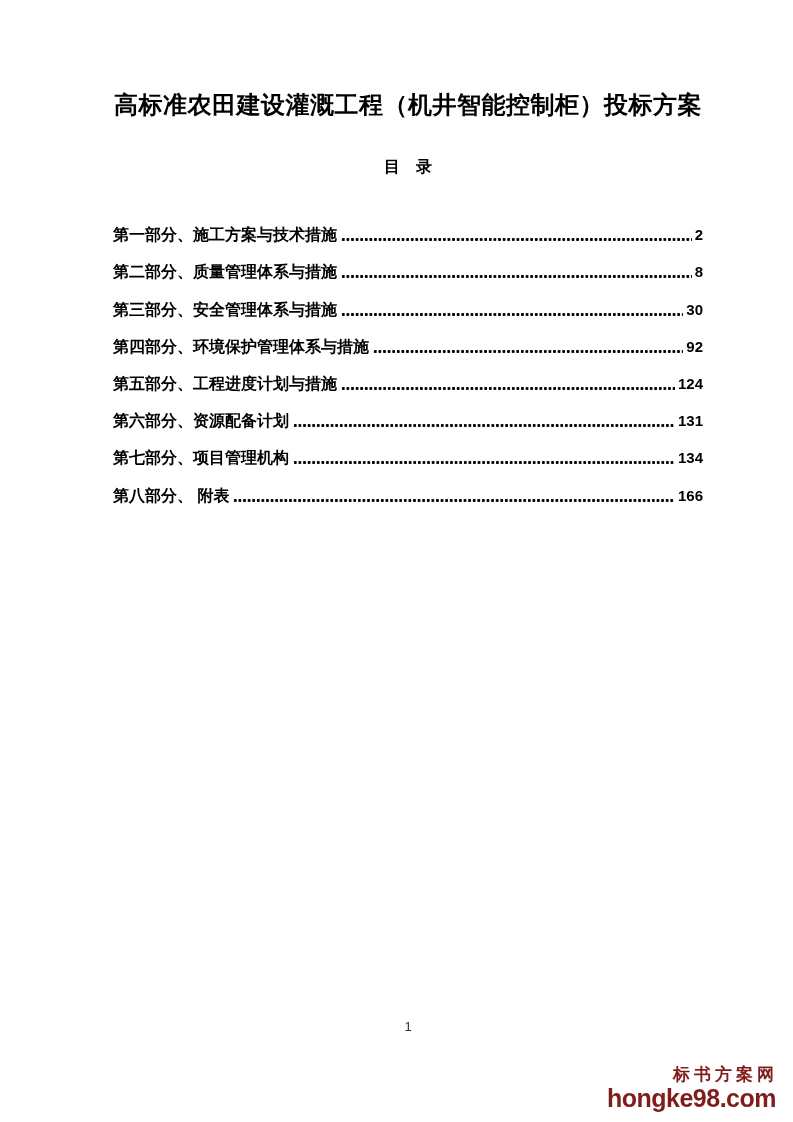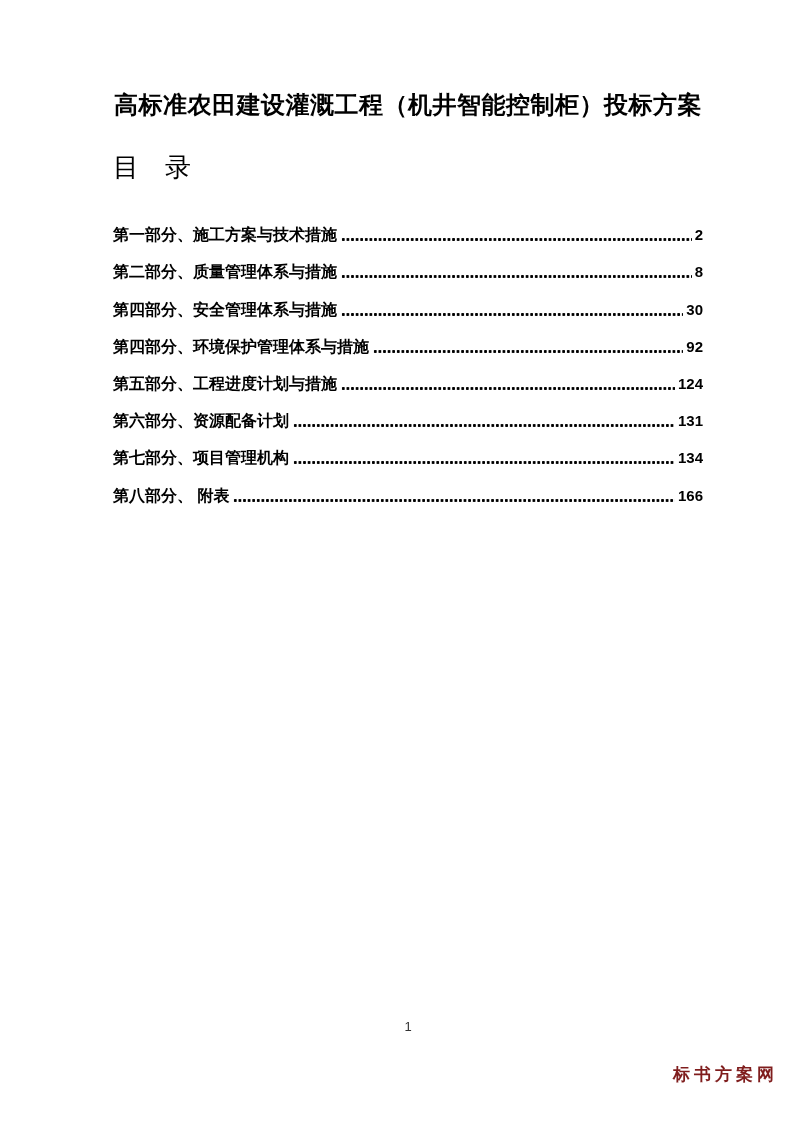--- a/index.html
+++ b/index.html
@@ -29,22 +29,23 @@
     font-weight: bold;
     letter-spacing: 0.5px;
     line-height: 30px;
     white-space: nowrap;
   }
   .toc-heading {
     position: absolute;
     top: 153px;
     left: 0;
     width: 100%;
-    font-size: 26px;
-    font-weight: normal;
+    text-align: center;
+    font-size: 16px;
+    font-weight: bold;
     line-height: 28px;
   }
   .toc-list {
     position: absolute;
     top: 207px;
     left: 0;
     width: 100%;
   }
   .toc-row {
     display: flex;
@@ -124,21 +125,21 @@
     <span class="toc-page">2</span>
   </div>
 
   <div class="toc-row">
     <span class="toc-label">第二部分、质量管理体系与措施</span>
     <span class="leader"></span>
     <span class="toc-page">8</span>
   </div>
 
   <div class="toc-row">
-    <span class="toc-label">第四部分、安全管理体系与措施</span>
+    <span class="toc-label">第三部分、安全管理体系与措施</span>
     <span class="leader"></span>
     <span class="toc-page">30</span>
   </div>
 
   <div class="toc-row">
     <span class="toc-label">第四部分、环境保护管理体系与措施</span>
     <span class="leader"></span>
     <span class="toc-page">92</span>
   </div>
 
@@ -165,14 +166,15 @@
     <span class="leader"></span>
     <span class="toc-page">166</span>
   </div>
 </div>
 
     <div class="page-number">1</div>
   </div>
 
   <div class="watermark" style="color: #7f1d1d;">
     <div class="watermark-name">标书方案网</div>
+    <div class="watermark-url">hongke98.com</div>
   </div>
 </div>
 
 </body></html>

